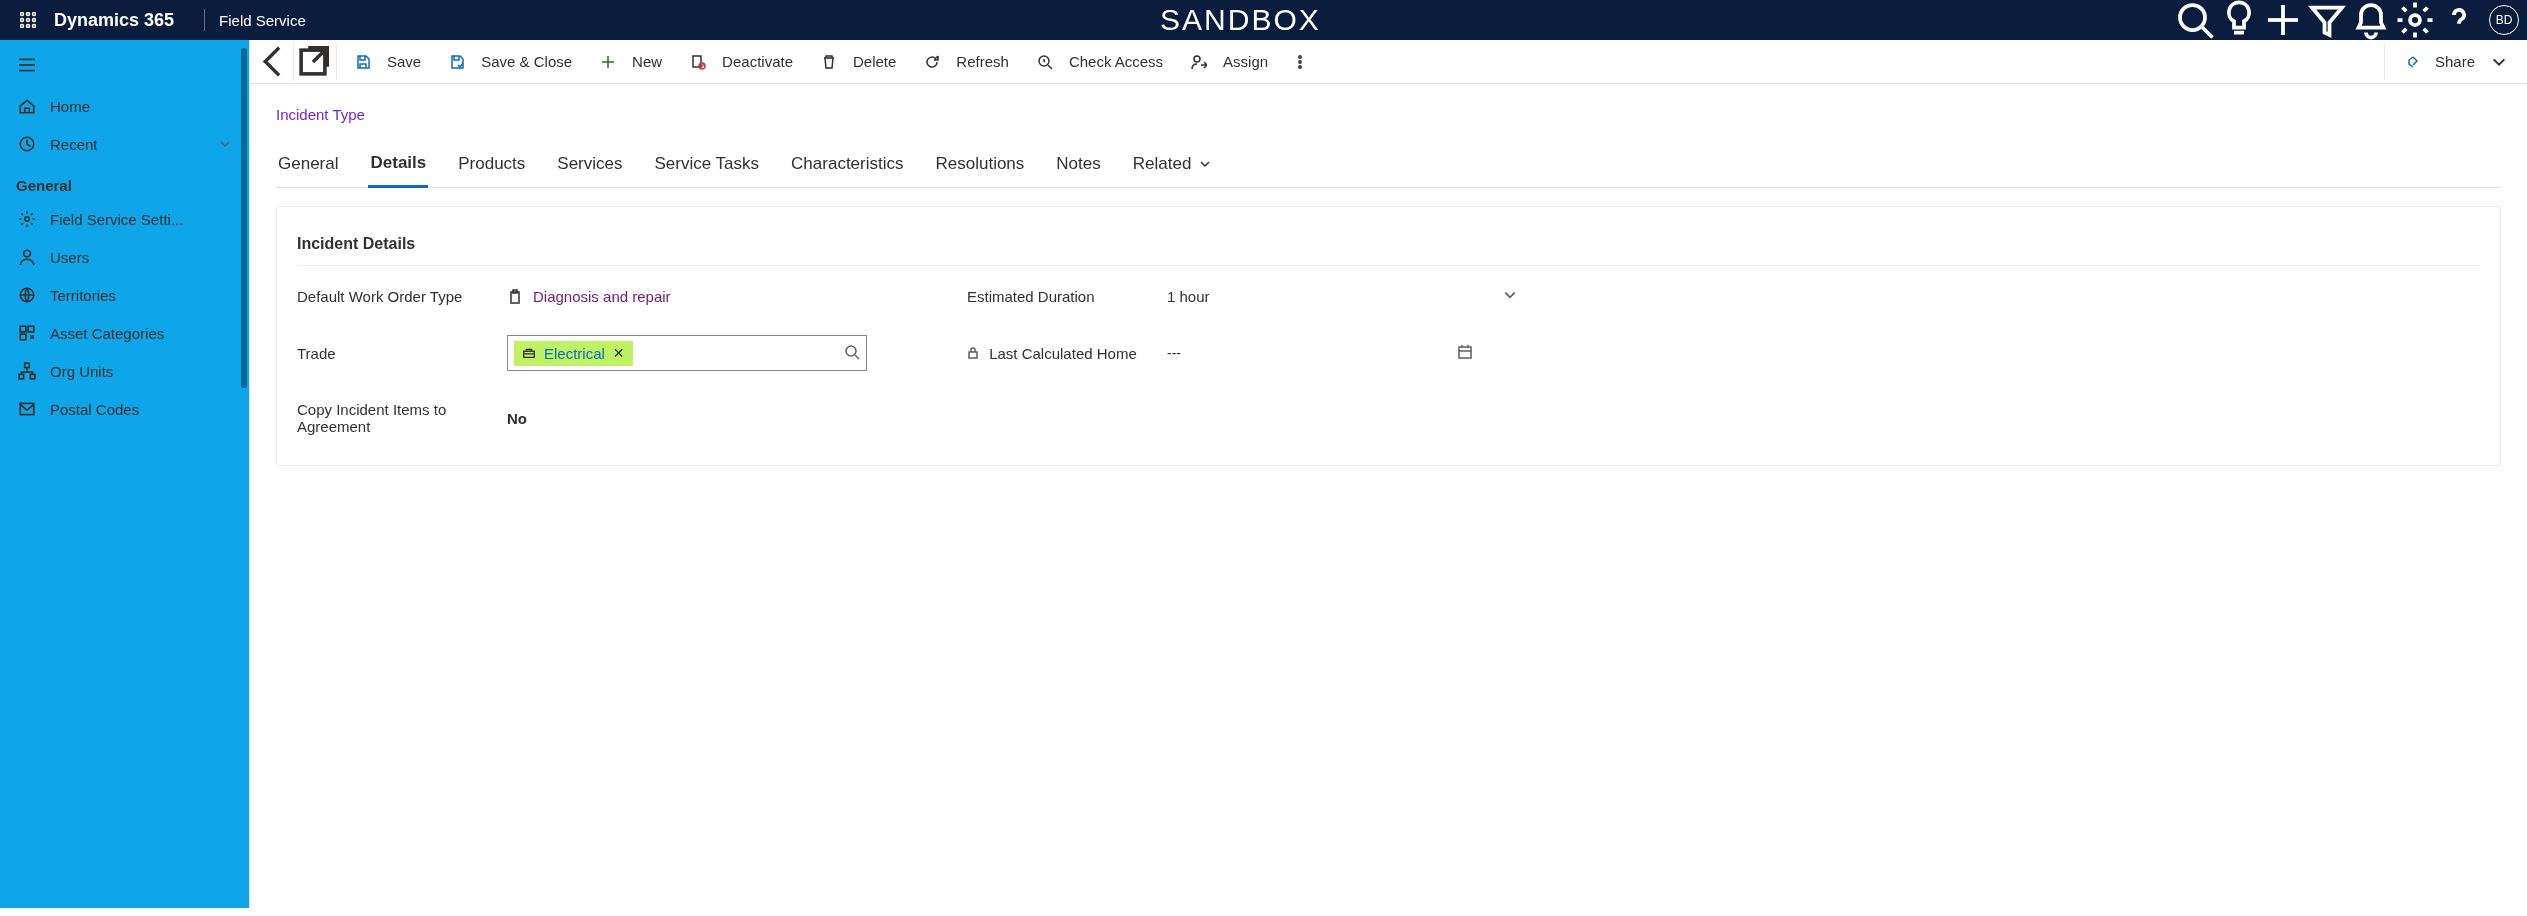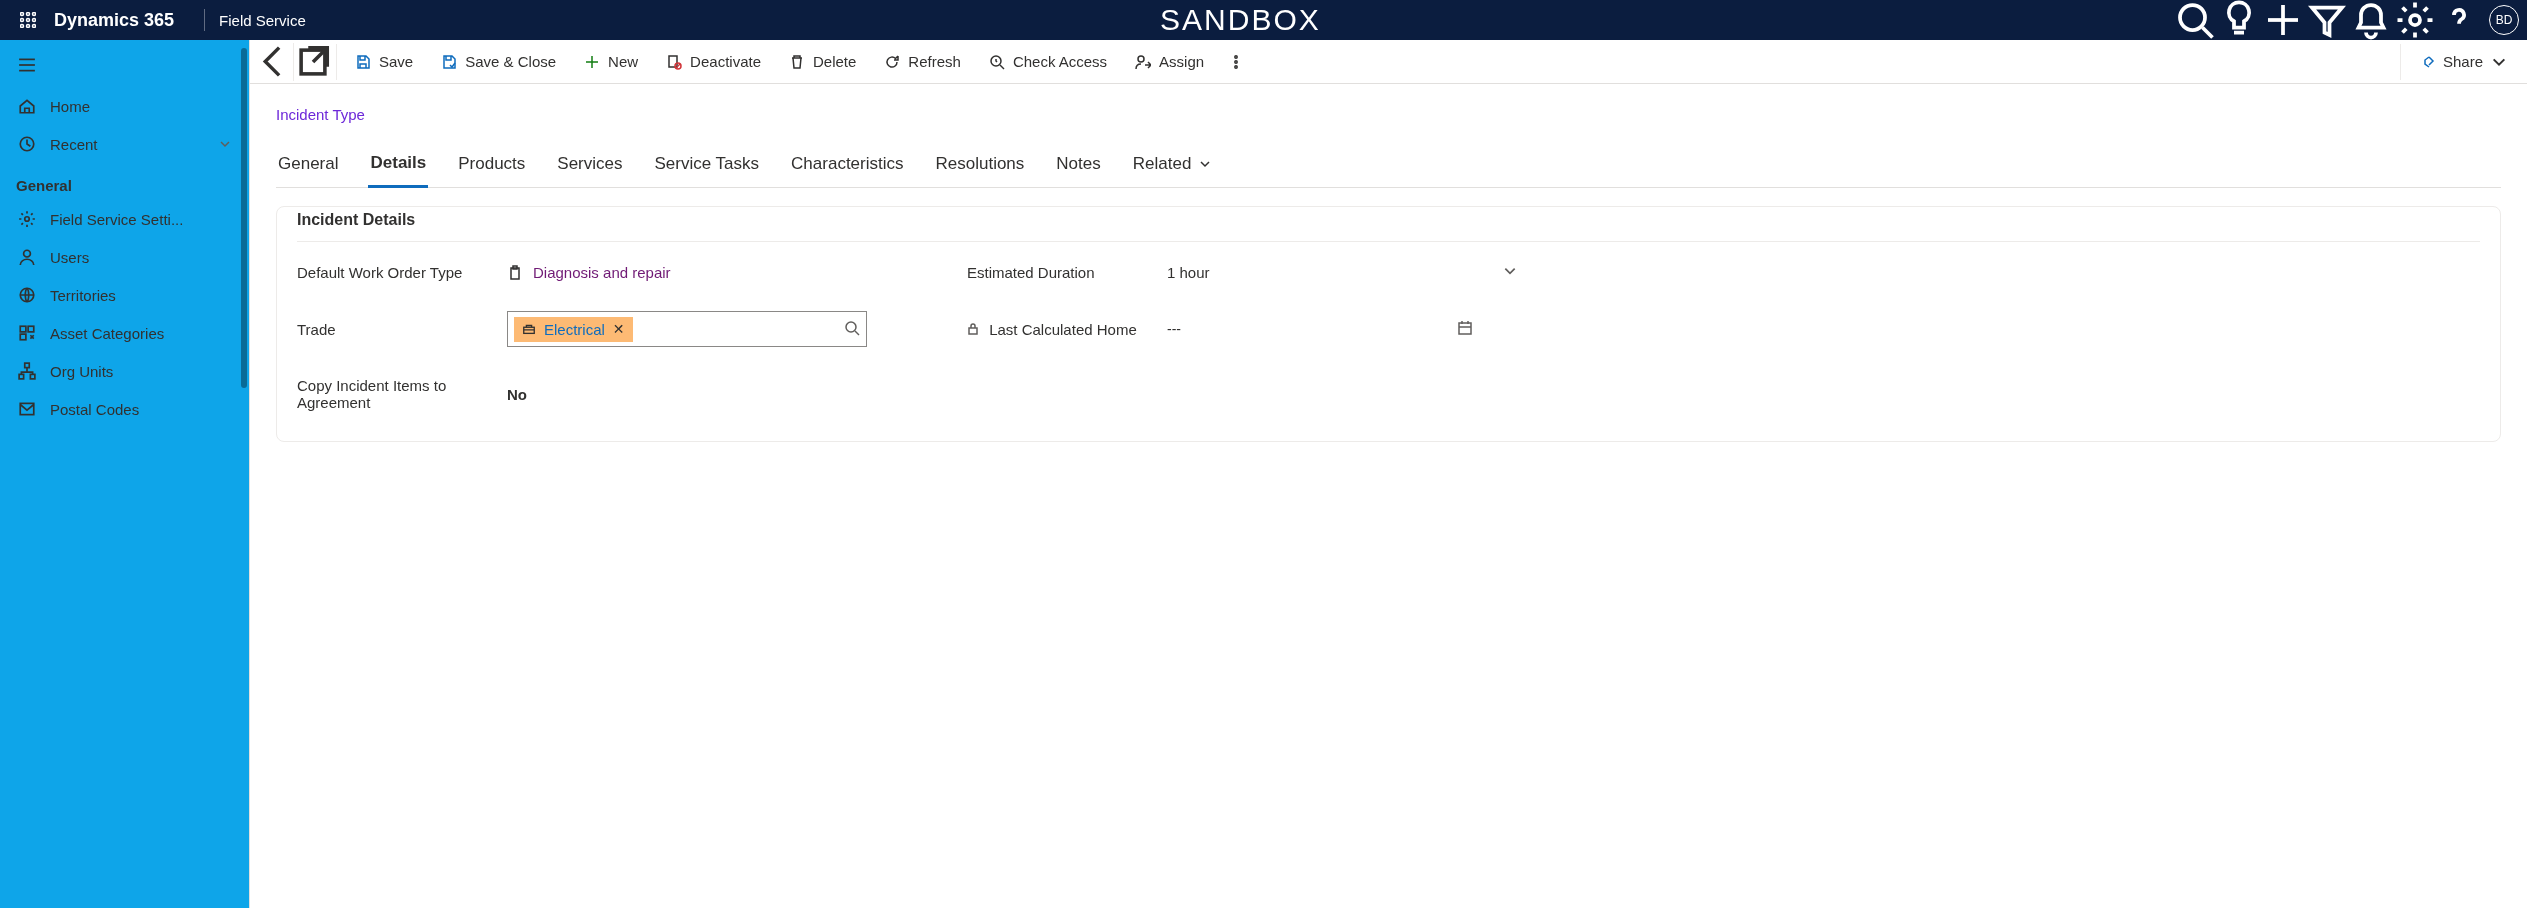--- a/index.html
+++ b/index.html
@@ -18,39 +18,39 @@
   .sidebar .scrollind { position:absolute; right:2px; top:8px; width:6px; height: 340px; background: rgba(0,0,0,0.35); border-radius:3px; }
   .sidebar .hamb { padding: 12px 18px 8px; font-size: 18px; }
   .side-item { display:flex; align-items:center; gap: 14px; padding: 10px 18px; font-size: 15px; cursor:pointer; }
   .side-item .ico { width: 18px; display:flex; align-items:center; justify-content:center; color:#323130; }
   .side-item .chev { margin-left:auto; color:#605e5c; }
   .side-section { padding: 14px 16px 6px; font-weight: 600; font-size: 15px; }
   .main { flex:1; display:flex; flex-direction:column; min-width:0; }
   .cmdbar { height: 44px; border-bottom: 1px solid #e1dfdd; display:flex; align-items:center; padding: 0 6px; }
   .cmd-ico { width: 38px; height:38px; display:flex; align-items:center; justify-content:center; font-size:16px; border-right:1px solid #edebe9; }
   .cmd-sep { width:1px; height: 36px; background: #edebe9; margin: 0 4px; }
-  .cmd-btn { display:flex; align-items:center; gap:8px; padding: 0 14px; height:38px; font-size:15px; white-space:nowrap; cursor:pointer; }
+  .cmd-btn { display:flex; align-items:center; gap:16px; padding: 0 14px; height:38px; font-size:15px; white-space:nowrap; cursor:pointer; }
   .cmd-btn svg { width:16px; height:16px; }
   .cmd-spacer { flex:1; }
   .content { padding: 14px 26px; overflow:auto; flex:1; }
   .title-row { display:flex; align-items:baseline; gap:10px; }
   .title-row .title { font-size: 24px; font-weight: 600; }
   .title-row .unsaved { color: #605e5c; font-size: 17px; }
   .subtitle { font-size: 15px; color:#6d28d9; margin-top:8px; }
   .tabs { display:flex; gap: 28px; margin-top: 22px; border-bottom: 1px solid #e1dfdd; }
   .tab { padding: 8px 2px 12px; font-size: 17px; cursor:pointer; display:flex; align-items:center; gap:8px; }
   .tab.active { font-weight:600; border-bottom: 3px solid #0f6cbd; margin-bottom:-1px; }
-  .card { border:1px solid #edebe9; border-radius:8px; margin-top: 18px; padding: 4px 20px 30px; }
+  .card { border:1px solid #edebe9; border-radius:2px; margin-top: 18px; padding: 28px 20px 30px; }
   .card h3 { font-size:16px; font-weight:600; padding-bottom: 12px; border-bottom:1px solid #edebe9; }
   .form-grid { display:grid; grid-template-columns: 200px 360px 80px 190px 280px 60px; column-gap: 10px; row-gap: 30px; margin-top: 22px; align-items:center; }
   .flabel { font-size:15px; color:#323130; }
   .flabel .locki { margin-right:6px; color:#605e5c; }
   .lookup-link { color:#701a75; font-size:15px; display:flex; align-items:center; gap:10px; }
   .combo { border:1px solid #8a8886; height:36px; display:flex; align-items:center; padding: 0 6px; gap:6px; }
-  .combo .chip { background:#fdba74; padding:4px 8px; display:flex; align-items:center; gap:8px; color:#0f6cbd; font-size:15px; }
+  .combo .chip { background:#bef264; padding:4px 8px; display:flex; align-items:center; gap:8px; color:#0f6cbd; font-size:15px; }
   .combo .chip .x { color:#323130; font-size:14px; cursor:pointer; }
   .combo .srch { margin-left:auto; color:#605e5c; }
   .val { font-size:15px; font-weight:600; }
   .endicon { color:#605e5c; justify-self:end; }
   svg { stroke: currentColor; fill: none; stroke-width:1.5; }
 </style>
 </head>
 <body>
 
 <div class="topbar">

